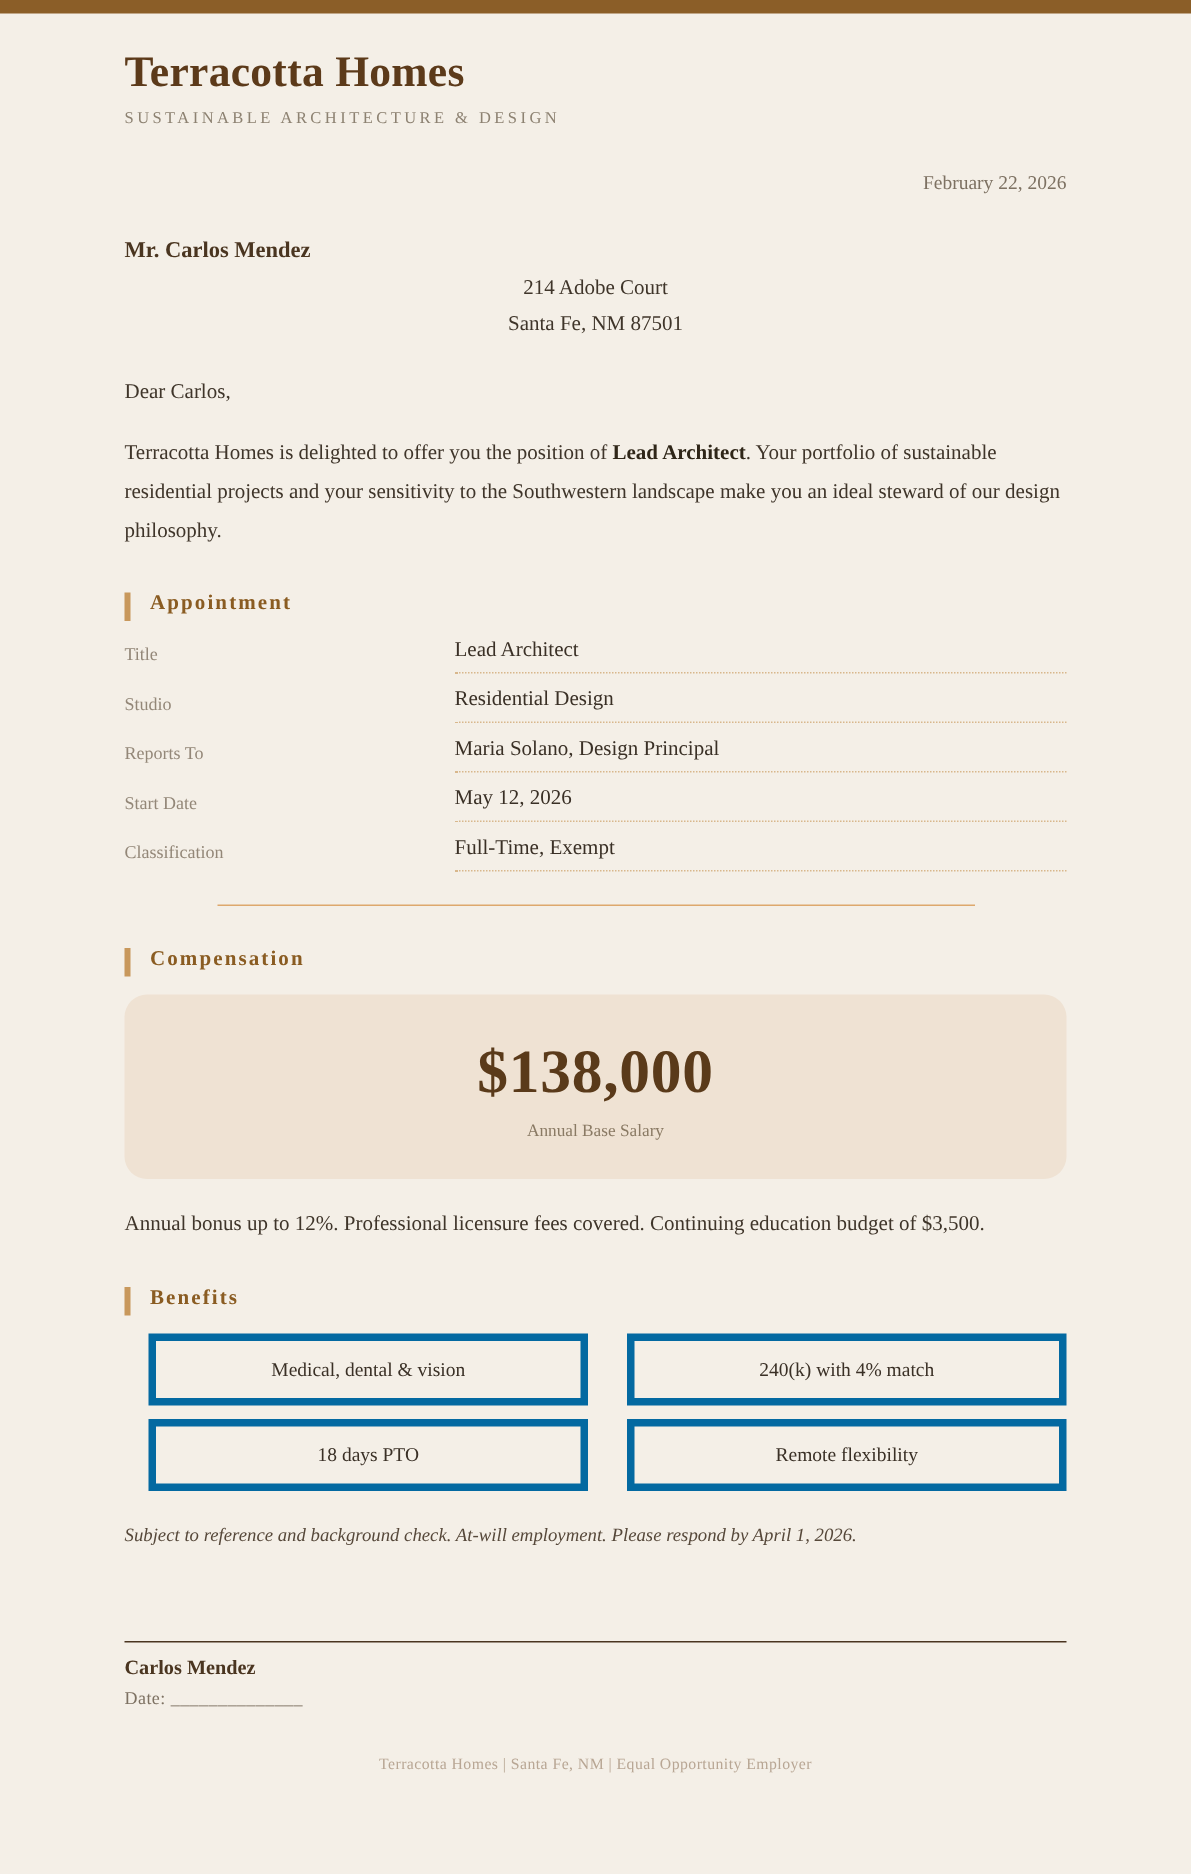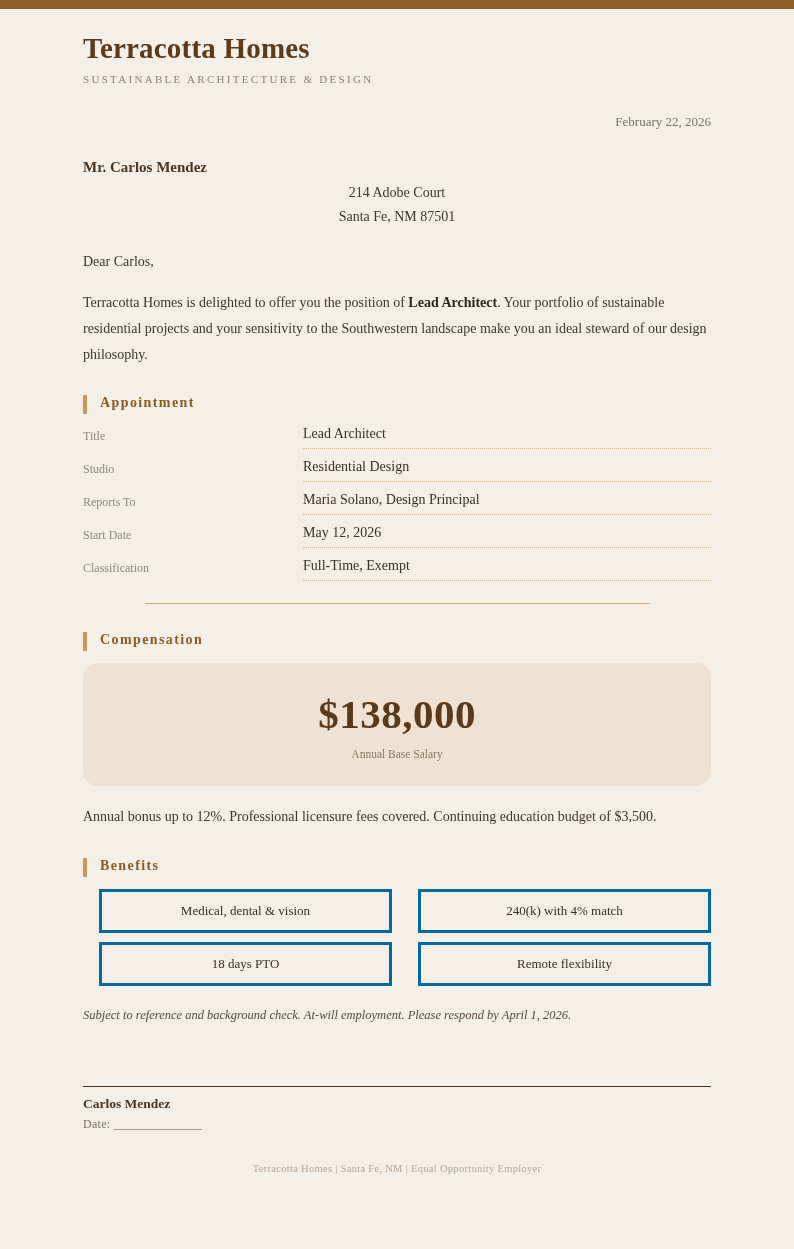--- a/index.html
+++ b/index.html
@@ -168,21 +168,21 @@
   }
 
   
   .benefits-grid {
     display: grid;
     grid-template-columns: 1fr 1fr;
     gap: 9px 10px;
     margin-top: 4px;
   }
   .benefit-box {
-    border: 3px solid #0369a1;
+    border: 5px solid #0369a1;
     text-align: center;
     font-size: 13px;
     color: #3a3026;
     padding: 11px 6px;
     box-sizing: border-box;
     margin-left: 16px;
   }
 
   
   .disclaimer {

